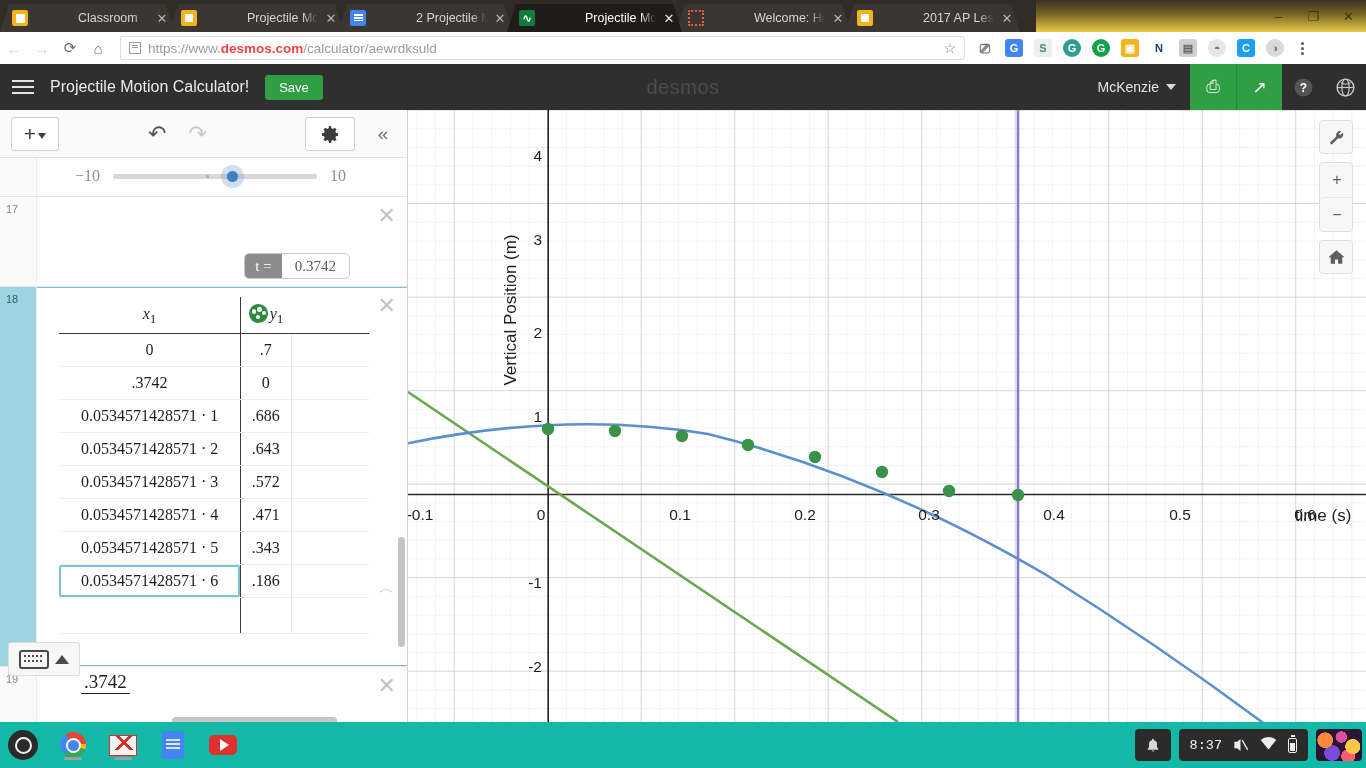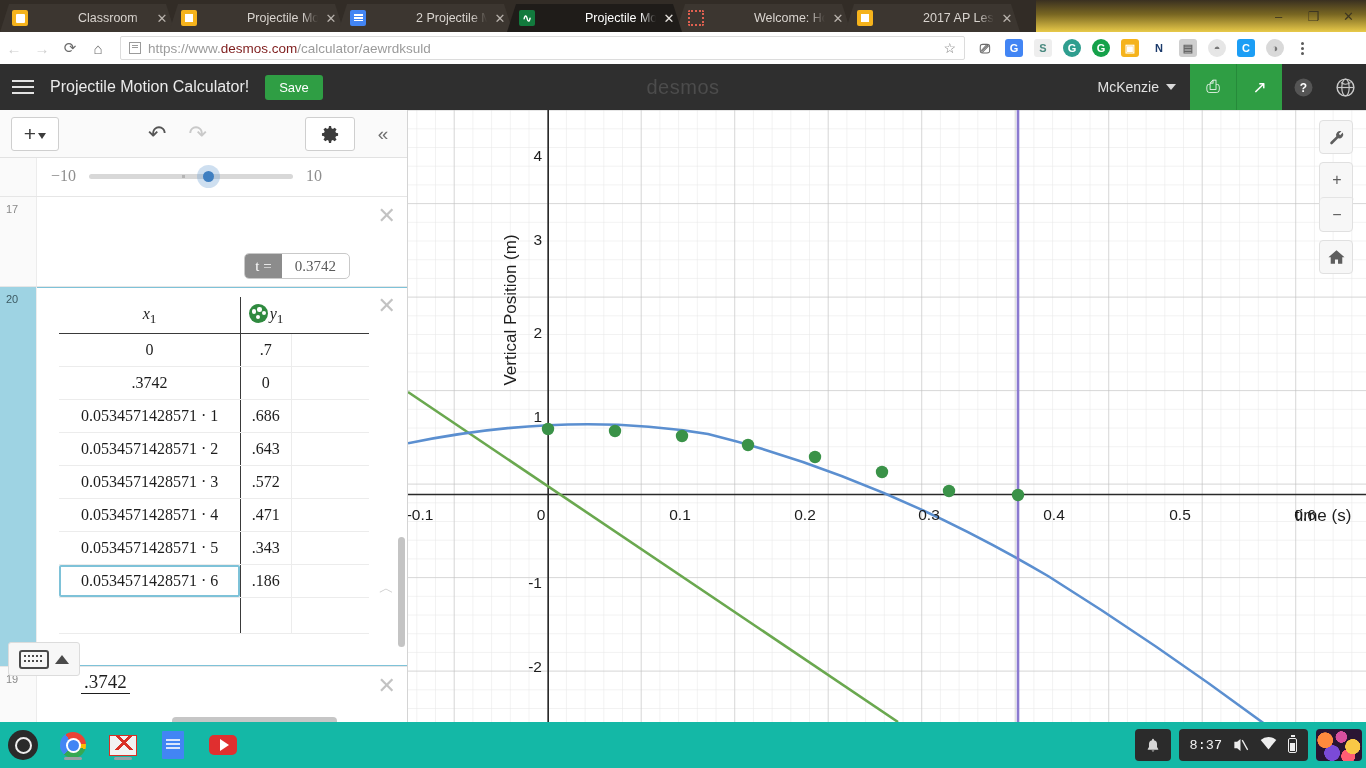--- a/index.html
+++ b/index.html
@@ -66,21 +66,21 @@
     color:#6b6b6b; font-size:15px; }
   .navbtn.disabled { color:#cfcfcf; }
   .omnibox {
     flex:1 1 auto; height:24px; margin:0 6px 0 8px; border:1px solid #dcdcdc; border-radius:2px;
     background:#fff; display:flex; align-items:center; padding:0 8px; gap:7px;
     font-size:13.5px; color:#9b9b9b; max-width:845px;
   }
   .omnibox .pageicon { width:12px; height:12px; border:1px solid #9b9b9b; position:relative; flex:0 0 12px; }
   .omnibox .pageicon:after { content:""; position:absolute; left:2px; top:2px; right:2px; bottom:5px;
     background:repeating-linear-gradient(to bottom,#9b9b9b 0 1px,transparent 1px 2px); }
-  .omnibox .url b { color:#7f1d1d; font-weight:normal; }
+  .omnibox .url b { color:#ef4444; font-weight:bold; }
   .omnibox .star { margin-left:auto; font-size:14px; color:#7a7a7a; }
   .exticons { display:flex; align-items:center; gap:1px; padding-right:2px; }
   .exticon { width:28px; height:28px; display:flex; align-items:center; justify-content:center; }
   .ei { width:18px; height:18px; border-radius:3px; display:flex; align-items:center;
         justify-content:center; font-size:11px; color:#fff; font-weight:bold; line-height:1; }
   .menu-dots { width:24px; height:28px; display:flex; flex-direction:column; align-items:center;
         justify-content:center; gap:2px; }
   .menu-dots i { width:3px; height:3px; background:#5b5b5b; border-radius:50%; display:block; }
 
   
@@ -402,21 +402,21 @@
           <svg width="19" height="19" viewBox="0 0 20 20">
             <path fill="#3c3c3c" d="M10 6.4a3.6 3.6 0 100 7.2 3.6 3.6 0 000-7.2zm0 5.4a1.8 1.8 0 110-3.6 1.8 1.8 0 010 3.6z"></path>
             <path fill="#3c3c3c" d="M18 11.4v-2.8l-2.3-.4a6 6 0 00-.6-1.5l1.3-1.9-2-2-1.9 1.3a6 6 0 00-1.5-.6L10.6 1H8.4l-.4 2.5a6 6 0 00-1.5.6L4.6 2.8l-2 2 1.3 1.9a6 6 0 00-.6 1.5L1 8.6v2.8l2.3.4a6 6 0 00.6 1.5l-1.3 1.9 2 2 1.9-1.3c.47.26.97.46 1.5.6l.4 2.5h2.2l.4-2.5a6 6 0 001.5-.6l1.9 1.3 2-2-1.3-1.9c.26-.47.46-.97.6-1.5l2.3-.4z"></path>
           </svg>
         </div>
         <div class="collapsebtn">«</div>
       </div>
 
       <div class="exprlist">
 
-        <div class="exprow" style="height:39px;">
+        <div class="exprow" style="height:39px;gap:24px;">
           <div class="exprnum"></div>
           <div class="exprbody" style="min-height:38px;">
             <div class="sliderrow">
               <span>−10</span>
               <span class="sliderbar">
                 <span class="tickdot"></span>
                 <span class="sliderknob"></span>
               </span>
               <span>10</span>
             </div>
@@ -428,21 +428,21 @@
           <div class="exprbody">
             <div class="evalchip">
               <span class="lbl">t =</span>
               <span class="val">0.3742</span>
             </div>
             <div class="delx">✕</div>
           </div>
         </div>
 
         <div class="exprow selected" style="height:380px;">
-          <div class="exprnum">20</div>
+          <div class="exprnum">18</div>
           <div class="exprbody">
             <div class="delx">✕</div>
 
             <table class="dtable">
               <thead>
                 <tr>
                   <th>
                     <i>x</i><sub>1</sub>
                   </th>
                   <th class="colsep">

